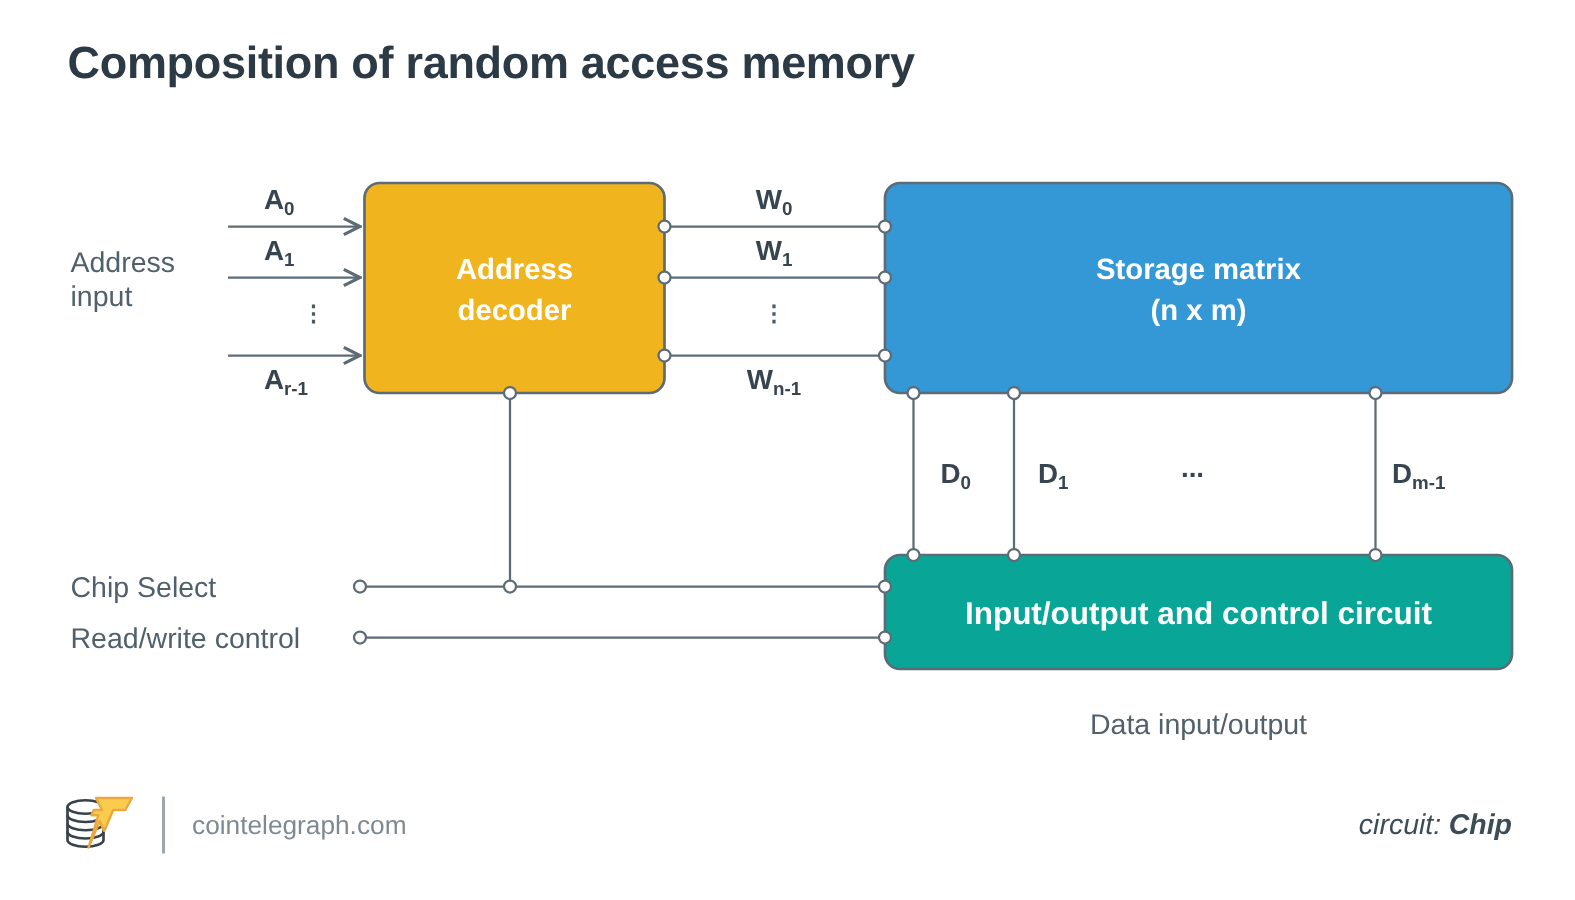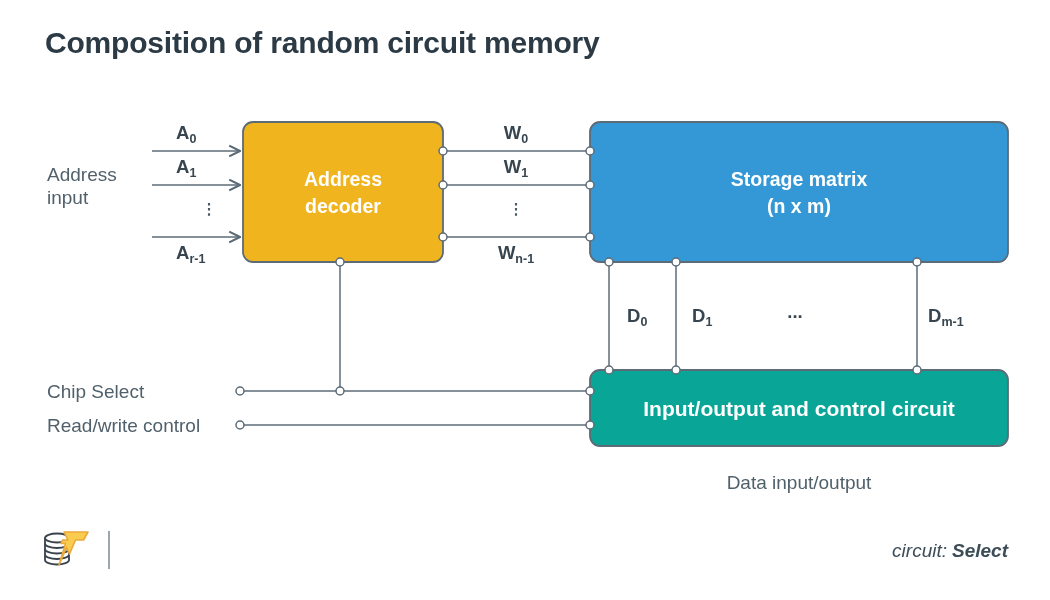--- a/index.html
+++ b/index.html
@@ -30,21 +30,21 @@
   .footer-site{font-size:17.5px;color:#7E8A93;}
   .footer-source{
     position:absolute;right:42px;top:540px;
     font-size:19px;font-style:italic;color:#3D4D58;
   }
   .footer-source .src-name{font-weight:700;margin-left:5px;}
 </style>
 </head>
 <body>
 
-<h1 class="page-title">Composition of random circuit memory</h1>
+<h1 class="page-title">Composition of random access memory</h1>
 
 <svg class="diagram" width="1050" height="600" viewBox="0 0 1050 600">
   <defs>
     <marker id="arrowhead" viewBox="0 0 10 10" refX="9" refY="5" markerWidth="9" markerHeight="9" orient="auto">
       <path d="M1,1 L9,5 L1,9" fill="none" stroke="#5C6B76" stroke-width="1.6"></path>
     </marker>
   </defs>
 
   <g>
     <line class="wire" x1="152" y1="151" x2="240" y2="151" marker-end="url(#arrowhead)"></line>
@@ -128,17 +128,18 @@
     <g stroke="#39434C" stroke-width="1.8" fill="#ffffff">
       <path d="M5,11 V33 A12,4.5 0 0 0 29,33 V11"></path>
       <path d="M5,16.5 A12,4.5 0 0 0 29,16.5" fill="none"></path>
       <path d="M5,22 A12,4.5 0 0 0 29,22" fill="none"></path>
       <path d="M5,27.5 A12,4.5 0 0 0 29,27.5" fill="none"></path>
       <ellipse cx="17" cy="11" rx="12" ry="4.5"></ellipse>
     </g>
     <path d="M24,5 L48,5 L43.5,13 L35.5,13 L29.5,27 L26.5,20.5 L19,38 L25.5,16.5 L21,16.5 L22.5,13 L28,13 Z" stroke="#E9A93C" stroke-width="1.6" stroke-linejoin="round" fill="#F9CC4E"></path>
   </svg>
   <div class="footer-divider"></div>
+  <span class="footer-site">cointelegraph.com</span>
 </div>
 
 <div class="footer-source">
-  <span>circuit:</span><span class="src-name">Select</span>
+  <span>circuit:</span><span class="src-name">Chip</span>
 </div>
 
 </body></html>

